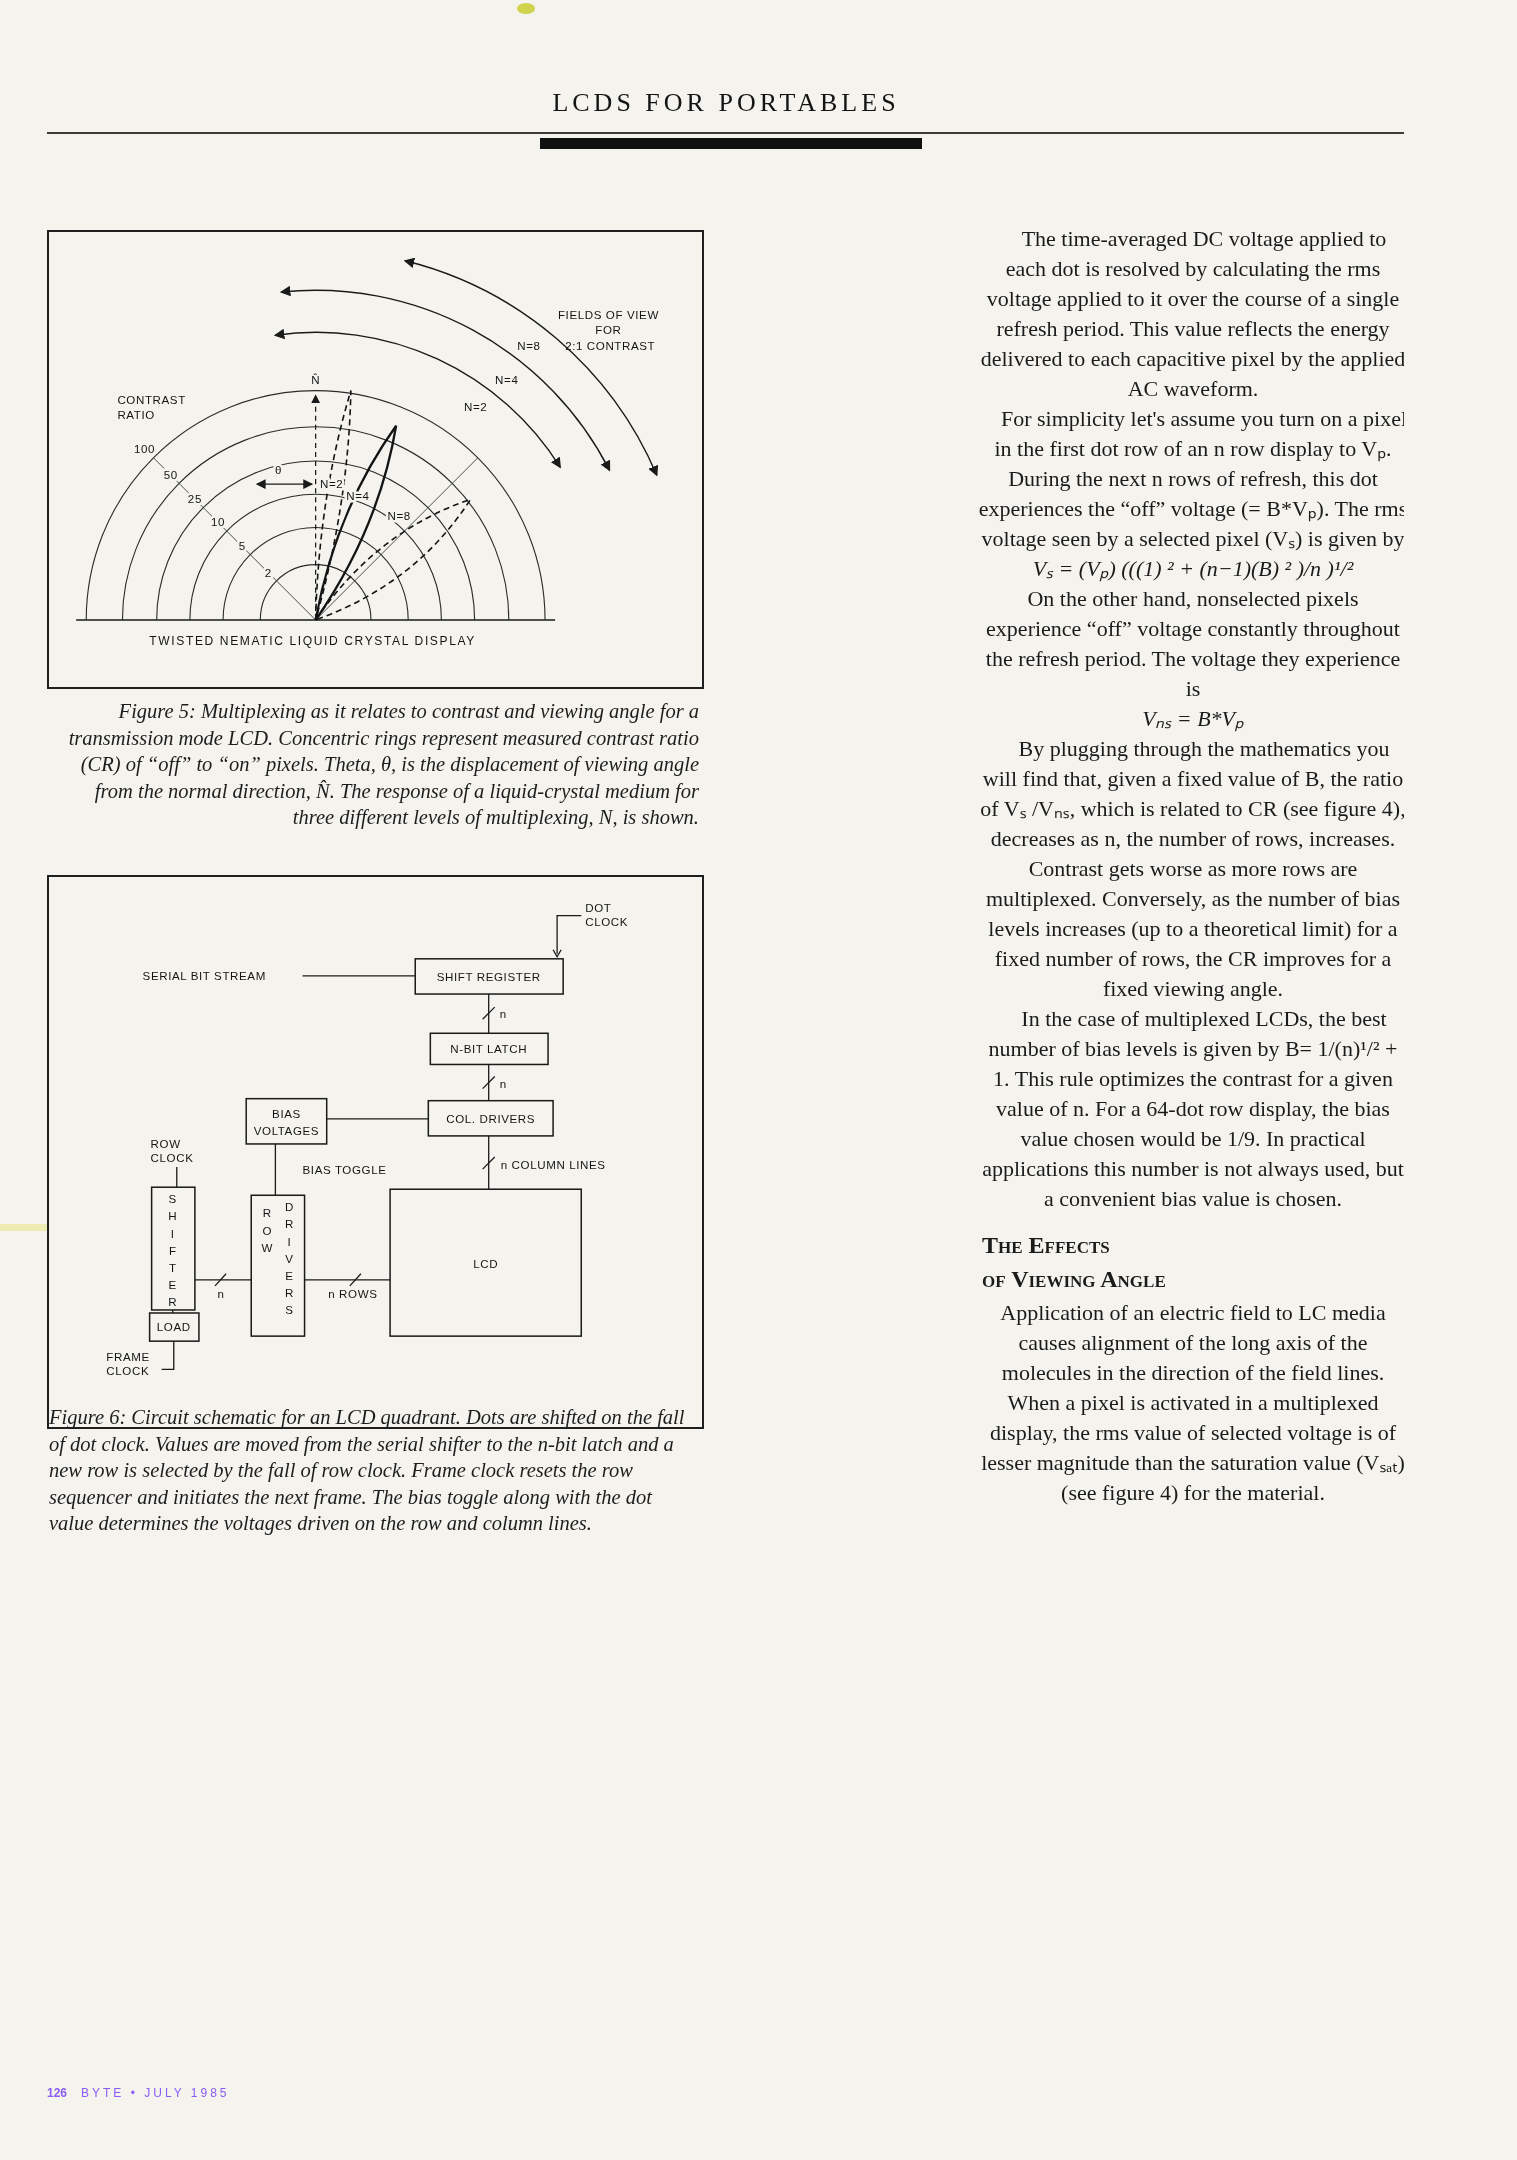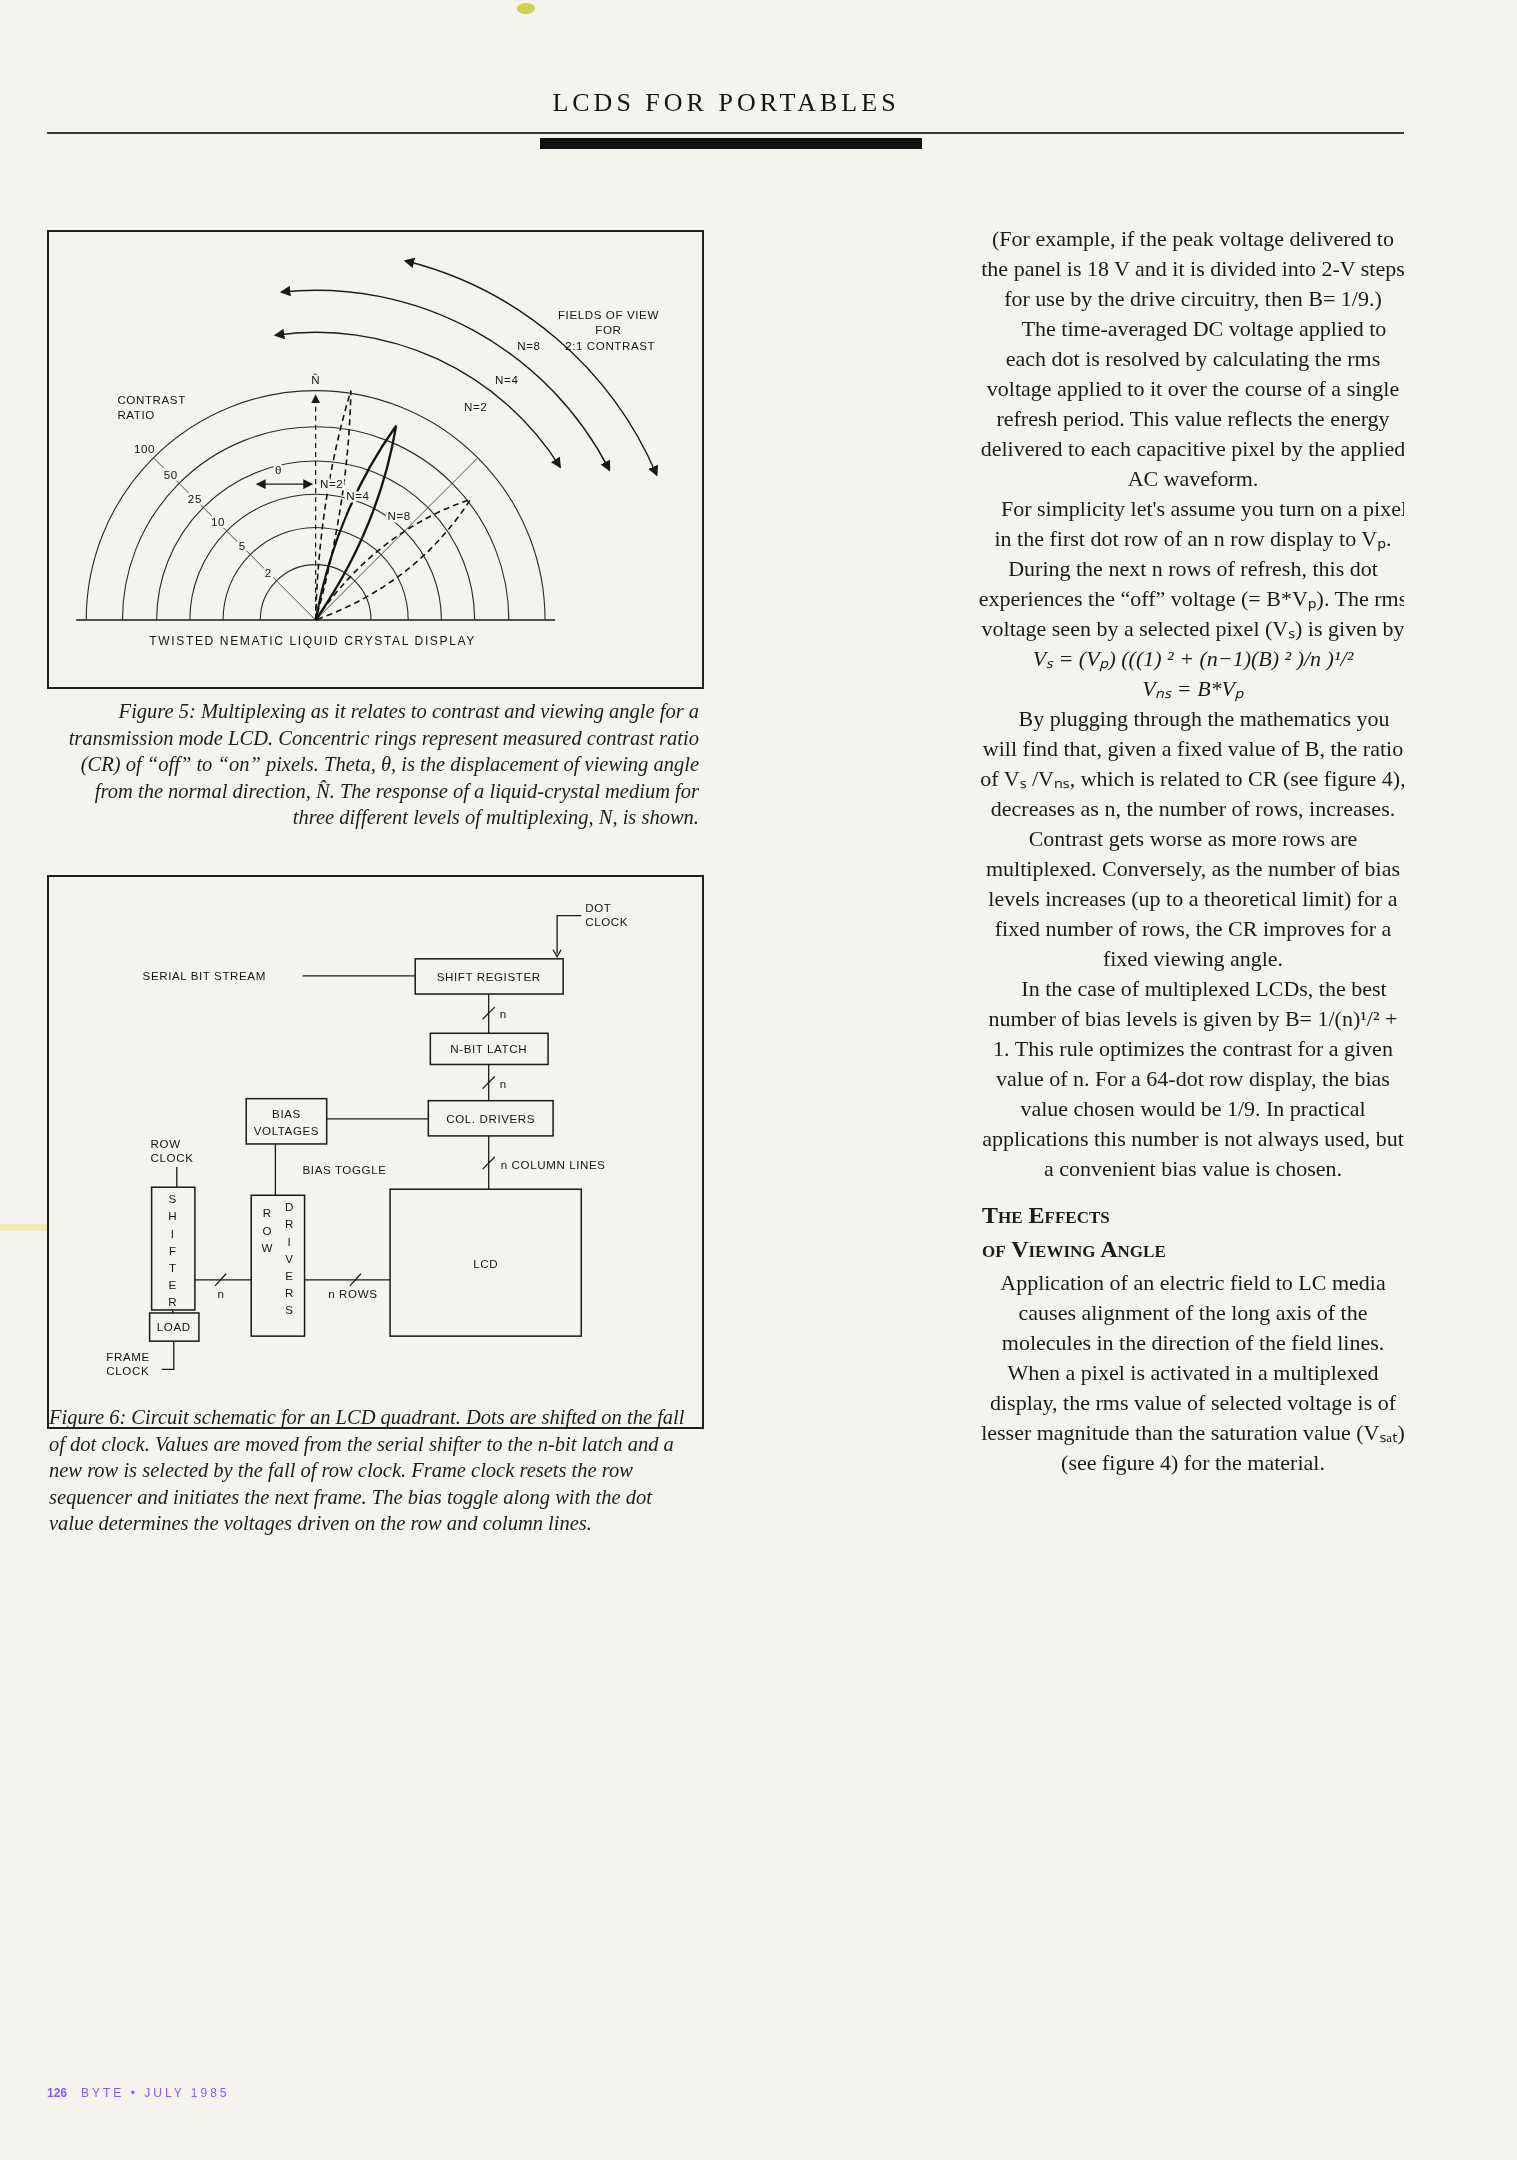--- a/index.html
+++ b/index.html
@@ -208,24 +208,24 @@
       <text class="lbl" x="302" y="418" text-anchor="middle">n ROWS</text>
 
       <rect class="box" x="339" y="310" width="190" height="146"></rect>
       <text class="lbl" x="434" y="388" text-anchor="middle">LCD</text>
     </svg>
   </div>
 
   <div class="caption cap6">Figure 6: Circuit schematic for an LCD quadrant. Dots are shifted on the fall of dot clock. Values are moved from the serial shifter to the n-bit latch and a new row is selected by the fall of row clock. Frame clock resets the row sequencer and initiates the next frame. The bias toggle along with the dot value determines the voltages driven on the row and column lines.</div>
 
   <div class="right-col">
-    <p>(For example, if the peak voltage delivered to the panel is 18 V and it is divided into 2-V steps for use by the drive circuitry, then B= 1/9.)</p>
     <p class="indent">The time-averaged DC voltage applied to each dot is resolved by calculating the rms voltage applied to it over the course of a single refresh period. This value reflects the energy delivered to each capacitive pixel by the applied AC waveform.</p>
     <p class="indent">For simplicity let's assume you turn on a pixel in the first dot row of an n row display to Vₚ. During the next n rows of refresh, this dot experiences the “off” voltage (= B*Vₚ). The rms voltage seen by a selected pixel (Vₛ) is given by</p>
     <p class="equation">Vₛ = (Vₚ) (((1) ² + (n−1)(B) ² )/n )¹/²</p>
+    <p>On the other hand, nonselected pixels experience “off” voltage constantly throughout the refresh period. The voltage they experience is</p>
     <p class="equation">Vₙₛ = B*Vₚ</p>
     <p class="indent">By plugging through the mathematics you will find that, given a fixed value of B, the ratio of Vₛ /Vₙₛ, which is related to CR (see figure 4), decreases as n, the number of rows, increases. Contrast gets worse as more rows are multiplexed. Conversely, as the number of bias levels increases (up to a theoretical limit) for a fixed number of rows, the CR improves for a fixed viewing angle.</p>
     <p class="indent">In the case of multiplexed LCDs, the best number of bias levels is given by B= 1/(n)¹/² + 1. This rule optimizes the contrast for a given value of n. For a 64-dot row display, the bias value chosen would be 1/9. In practical applications this number is not always used, but a convenient bias value is chosen.</p>
     <div class="section-heading">
       <div>The Effects</div>
       <div>of Viewing Angle</div>
     </div>
     <p>Application of an electric field to LC media causes alignment of the long axis of the molecules in the direction of the field lines. When a pixel is activated in a multiplexed display, the rms value of selected voltage is of lesser magnitude than the saturation value (Vₛₐₜ) (see figure 4) for the material.</p>
   </div>
 

